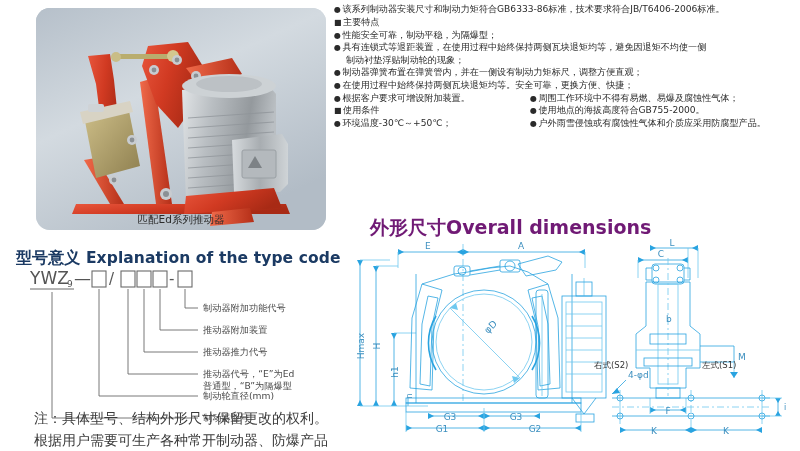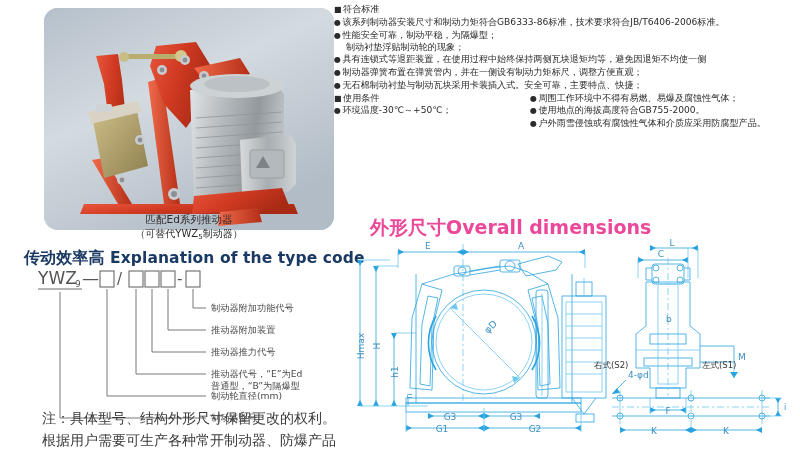--- a/index.html
+++ b/index.html
@@ -6,21 +6,21 @@
   body{
     width:800px;height:451px;overflow:hidden;
     background:#ffffff;
     font-family:"DejaVu Sans","Liberation Sans",sans-serif;
     color:#231f20;
     position:relative;
   }
   .page{position:relative;width:800px;height:451px;}
 
   
-  .left-col{position:absolute;left:16px;top:0;width:350px;height:427px;}
+  .left-col{position:absolute;left:8px;top:0;width:350px;height:427px;}
 
   .photo-frame{
     position:absolute;left:28px;top:8px;width:290px;height:222px;
     border-radius:14px;
     background:linear-gradient(150deg,#aeb9c4 0%,#c3ccd5 28%,#d6dde3 55%,#c7ced6 80%,#b9c2cb 100%);
     overflow:hidden;
   }
   .photo-frame svg{display:block;}
 
   .photo-caption{
@@ -56,21 +56,21 @@
   .spec-line .mk{font-size:8px;margin-right:1.5px;}
   .spec-line .mk.sq{letter-spacing:0;}
   .spec-line.indent{padding-left:12px;}
 
   
   .cond-wrap{position:relative;}
   .cond-right{position:absolute;left:196px;top:0;width:280px;}
 
   .dims-title{
     position:absolute;left:18px;top:215px;
-    font-size:19px;font-weight:bold;color:#ec4899;white-space:nowrap;
+    font-size:19px;font-weight:bold;color:#701a75;white-space:nowrap;
   }
 
   .drawing{position:absolute;left:-2px;top:238px;width:450px;height:213px;}
   .drawing svg{display:block;}
 </style>
 </head>
 <body>
 
 <div class="page">
 
@@ -159,25 +159,24 @@
         <rect x="206" y="142" width="34" height="28" rx="2" fill="#b4b9bd" stroke="#9aa0a4"></rect>
         <path d="M219 148 l7 12 h-14 z" fill="#7d8286"></path>
 
         <path d="M150 188 L238 180 L246 200 L148 206 Z" fill="url(#redg)"></path>
         <path d="M176 204 L214 200 L218 214 L174 218 Z" fill="url(#redg2)"></path>
       </svg>
     </div>
 
     <div class="photo-caption">
       <div class="ln1">匹配Ed系列推动器</div>
-      <div class="ln2"><span>（可替代YWZ</span><sub>5</sub><span>制动器）</span></div>
     </div>
 
     <div class="code-title">
-      <span class="cn">传动效率高</span><span> Explanation of the type code</span>
+      <span class="cn">型号意义</span><span> Explanation of the type code</span>
     </div>
 
     <div class="code-block">
       <svg width="350" height="183" viewBox="0 0 350 183">
         <g font-family="DejaVu Sans, Liberation Sans, sans-serif" fill="#4a4a4a">
 
           <text x="22" y="16" font-size="17" fill="#555">YWZ</text>
           <text x="59" y="19" font-size="9" fill="#555">9</text>
           <text x="66" y="16" font-size="17" fill="#555">—</text>
           <rect x="84" y="3" width="14" height="16" fill="none" stroke="#6a6a6a" stroke-width="1.1"></rect>
@@ -217,29 +216,30 @@
         </g>
       </svg>
     </div>
 
     <div class="note">注：具体型号、结构外形尺寸保留更改的权利。根据用户需要可生产各种常开制动器、防爆产品及非标产品。</div>
   </div>
 
   <div class="right-col">
 
     <div class="spec-list">
-      <div class="spec-line"><span class="mk sq">■</span><span>符合标准</span></div>
       <div class="spec-line"><span class="mk">●</span><span>该系列制动器安装尺寸和制动力矩符合GB6333-86标准，技术要求符合JB/T6406-2006标准。</span></div>
+      <div class="spec-line"><span class="mk sq">■</span><span>主要特点</span></div>
       <div class="spec-line"><span class="mk">●</span><span>性能安全可靠，制动平稳，为隔爆型；</span></div>
+      <div class="spec-line"><span class="mk">●</span><span>具有连锁式等退距装置，在使用过程中始终保持两侧瓦块退矩均等，避免因退矩不均使一侧</span></div>
       <div class="spec-line indent"><span>制动衬垫浮贴制动轮的现象；</span></div>
-      <div class="spec-line"><span class="mk">●</span><span>具有连锁式等退距装置，在使用过程中始终保持两侧瓦块退矩均等，避免因退矩不均使一侧</span></div>
       <div class="spec-line"><span class="mk">●</span><span>制动器弹簧布置在弹簧管内，并在一侧设有制动力矩标尺，调整方便直观；</span></div>
-      <div class="spec-line"><span class="mk">●</span><span>无石棉制动衬垫与制动瓦块采用卡装插入式。安全可靠，主要特点、快捷；</span></div>
+      <div class="spec-line"><span class="mk">●</span><span>在使用过程中始终保持两侧瓦块退矩均等。安全可靠，更换方便、快捷；</span></div>
 
       <div class="cond-wrap">
+        <div class="spec-line"><span class="mk">●</span><span>根据客户要求可增设附加装置。</span></div>
         <div class="spec-line"><span class="mk sq">■</span><span>使用条件</span></div>
         <div class="spec-line"><span class="mk">●</span><span>环境温度-30℃～+50℃；</span></div>
 
         <div class="cond-right">
           <div class="spec-line"><span class="mk">●</span><span>周围工作环境中不得有易燃、易爆及腐蚀性气体；</span></div>
           <div class="spec-line"><span class="mk">●</span><span>使用地点的海拔高度符合GB755-2000。</span></div>
           <div class="spec-line"><span class="mk">●</span><span>户外雨雪侵蚀或有腐蚀性气体和介质应采用防腐型产品。</span></div>
         </div>
       </div>
     </div>

